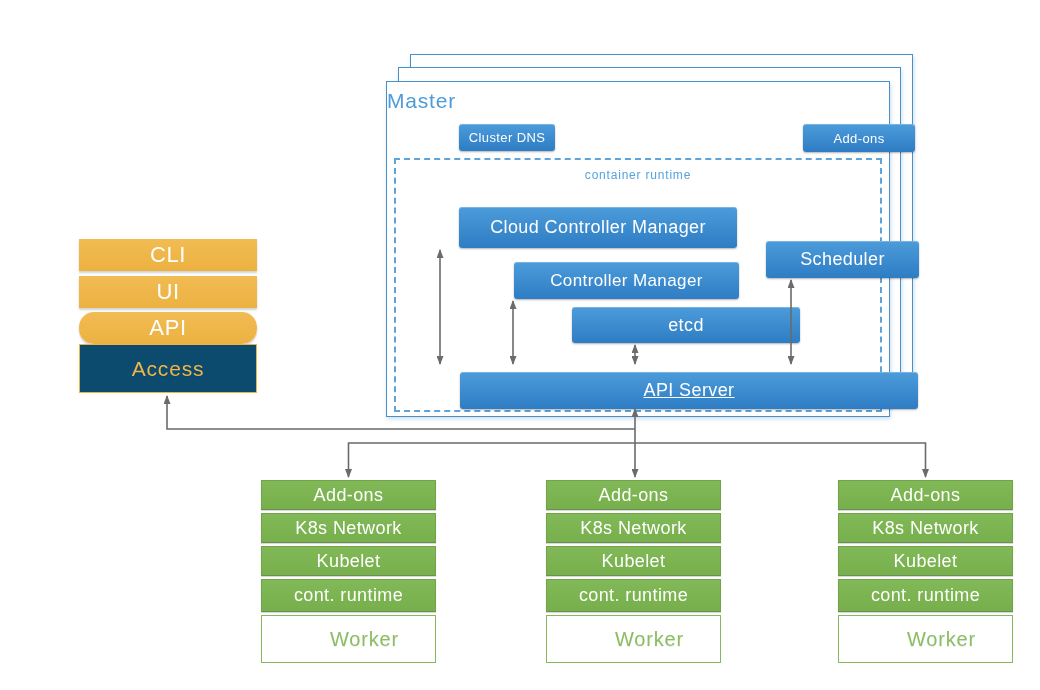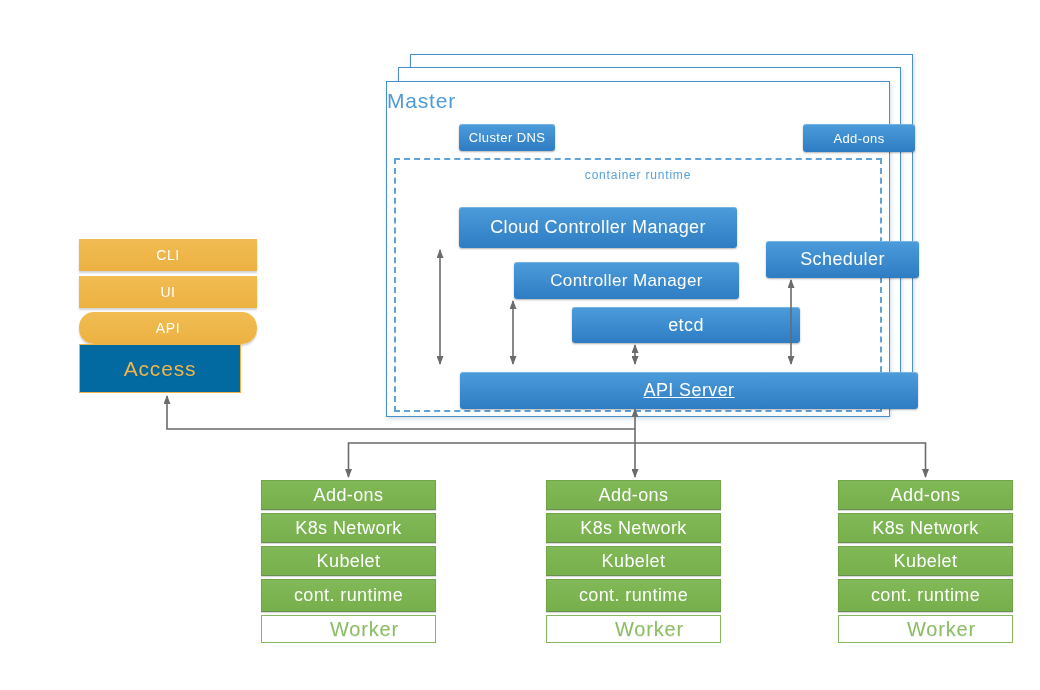--- a/index.html
+++ b/index.html
@@ -45,50 +45,50 @@
   #cmp-cm{left:72px;top:102px;width:225px;height:37px;font-size:17px;}
   #cmp-scheduler{left:324px;top:81px;width:153px;height:37px;}
   #cmp-etcd{left:130px;top:147px;width:228px;height:36px;}
   #cmp-api-server{left:18px;top:212px;width:458px;height:37px;text-decoration:underline;}
 
   
   .orange-row{
     position:absolute;box-sizing:border-box;left:79px;width:178px;height:32px;
     background:linear-gradient(180deg,#F1BC53 0%,#ECB141 100%);
     box-shadow:0 2px 2px rgba(0,0,0,.18);
-    color:#ffffff;font-size:14px;letter-spacing:.6px;
+    color:#ffffff;font-size:22px;letter-spacing:.6px;
     display:flex;align-items:center;justify-content:center;z-index:4;
   }
   #access-cli{top:239px;}
   #access-ui{top:276px;}
   #access-api{top:312px;border-radius:15px;}
   #access-base{
-    position:absolute;box-sizing:border-box;left:79px;top:344px;width:162px;height:49px;
-    background:#0369a1;border:1.4px solid #EDB445;color:#EFB74B;
+    position:absolute;box-sizing:border-box;left:79px;top:344px;width:178px;height:49px;
+    background:#0c4a6e;border:1.4px solid #EDB445;color:#EFB74B;
     font-size:21px;letter-spacing:.8px;
     display:flex;align-items:center;justify-content:center;z-index:4;
     text-shadow:0 1px 1px rgba(0,0,0,.08);
   }
 
   
   .worker{position:absolute;top:480px;width:175px;z-index:4;}
   #worker-1{left:261px;}
   #worker-2{left:546px;}
   #worker-3{left:838px;}
   .green-row{
     box-sizing:border-box;width:100%;height:30px;margin-bottom:3px;
     background:linear-gradient(180deg,#82B958 0%,#76AF4C 100%);
     border:1px solid #72A447;border-bottom-color:#698F52;
     box-shadow:0 1px 1px rgba(0,0,0,.15);
     color:#ffffff;font-size:18px;letter-spacing:.4px;
     display:flex;align-items:center;justify-content:center;
   }
   .green-row.tall{height:33px;}
   .worker-base{
-    box-sizing:border-box;width:100%;height:28px;
+    box-sizing:border-box;width:100%;height:48px;
     background:#ffffff;border:1.4px solid #85B85C;color:#8BBE62;
     font-size:20px;letter-spacing:.8px;
     display:flex;align-items:center;justify-content:center;
     text-shadow:0 1px 1px rgba(0,0,0,.08);
     padding-left:32px;
   }
 
   
   #connector-layer{position:absolute;left:0;top:0;width:1040px;height:690px;z-index:6;pointer-events:none;}
   .connector{stroke:#6B6B6B;stroke-width:1.6;fill:none;}

